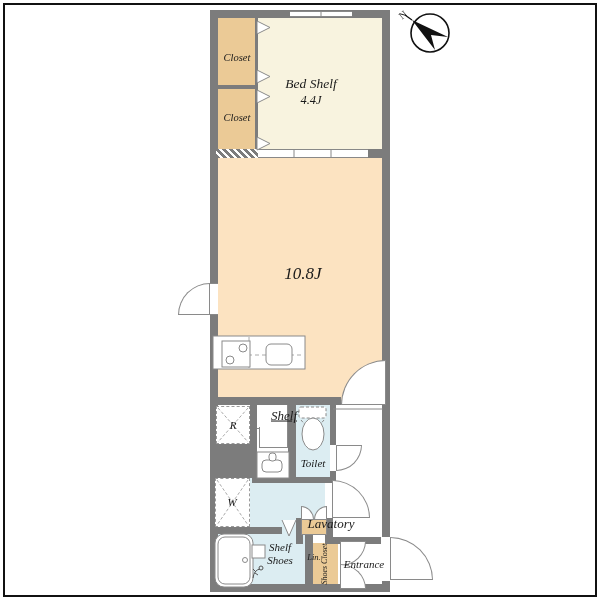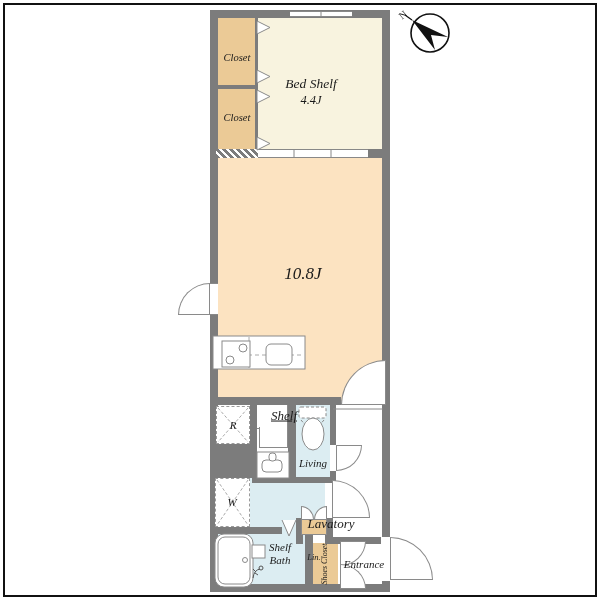--- a/index.html
+++ b/index.html
@@ -157,22 +157,22 @@
     </g>
   </svg>
 
   <div class="label" style="left:237px;top:58px;font-size:10.5px;">Closet</div>
   <div class="label" style="left:237px;top:118px;font-size:10.5px;">Closet</div>
   <div class="label" style="left:311px;top:84px;font-size:13.5px;">Bed Shelf</div>
   <div class="label" style="left:311px;top:100px;font-size:12.5px;">4.4J</div>
   <div class="label" style="left:303px;top:274px;font-size:17px;">10.8J</div>
   <div class="label" style="left:284px;top:416px;font-size:13px;text-decoration:underline;">Shelf</div>
   <div class="label" style="left:233px;top:425px;font-size:11px;">R</div>
-  <div class="label" style="left:313px;top:463px;font-size:11px;">Living</div>
+  <div class="label" style="left:313px;top:463px;font-size:11px;">Toilet</div>
   <div class="label" style="left:232px;top:502px;font-size:11px;">W</div>
   <div class="label" style="left:288px;top:524px;font-size:13px;margin-left:43px;">Lavatory</div>
   <div class="label" style="left:314px;top:558px;font-size:8.5px;">Lin.</div>
   <div class="label" style="left:280px;top:547px;font-size:11px;">Shelf</div>
-  <div class="label" style="left:280px;top:560px;font-size:11px;">Bath</div>
+  <div class="label" style="left:280px;top:560px;font-size:11px;">Shoes</div>
   <div class="label" style="left:325px;top:564px;font-size:8px;transform:translate(-50%,-50%) rotate(-90deg);">Shoes Closet</div>
   <div class="label" style="left:364px;top:564px;font-size:11px;">Entrance</div>
   <div class="label" style="left:403px;top:15px;font-size:10px;transform:translate(-50%,-50%) rotate(-40deg);font-style:normal;">N</div>
 </div>
 
 </body></html>

